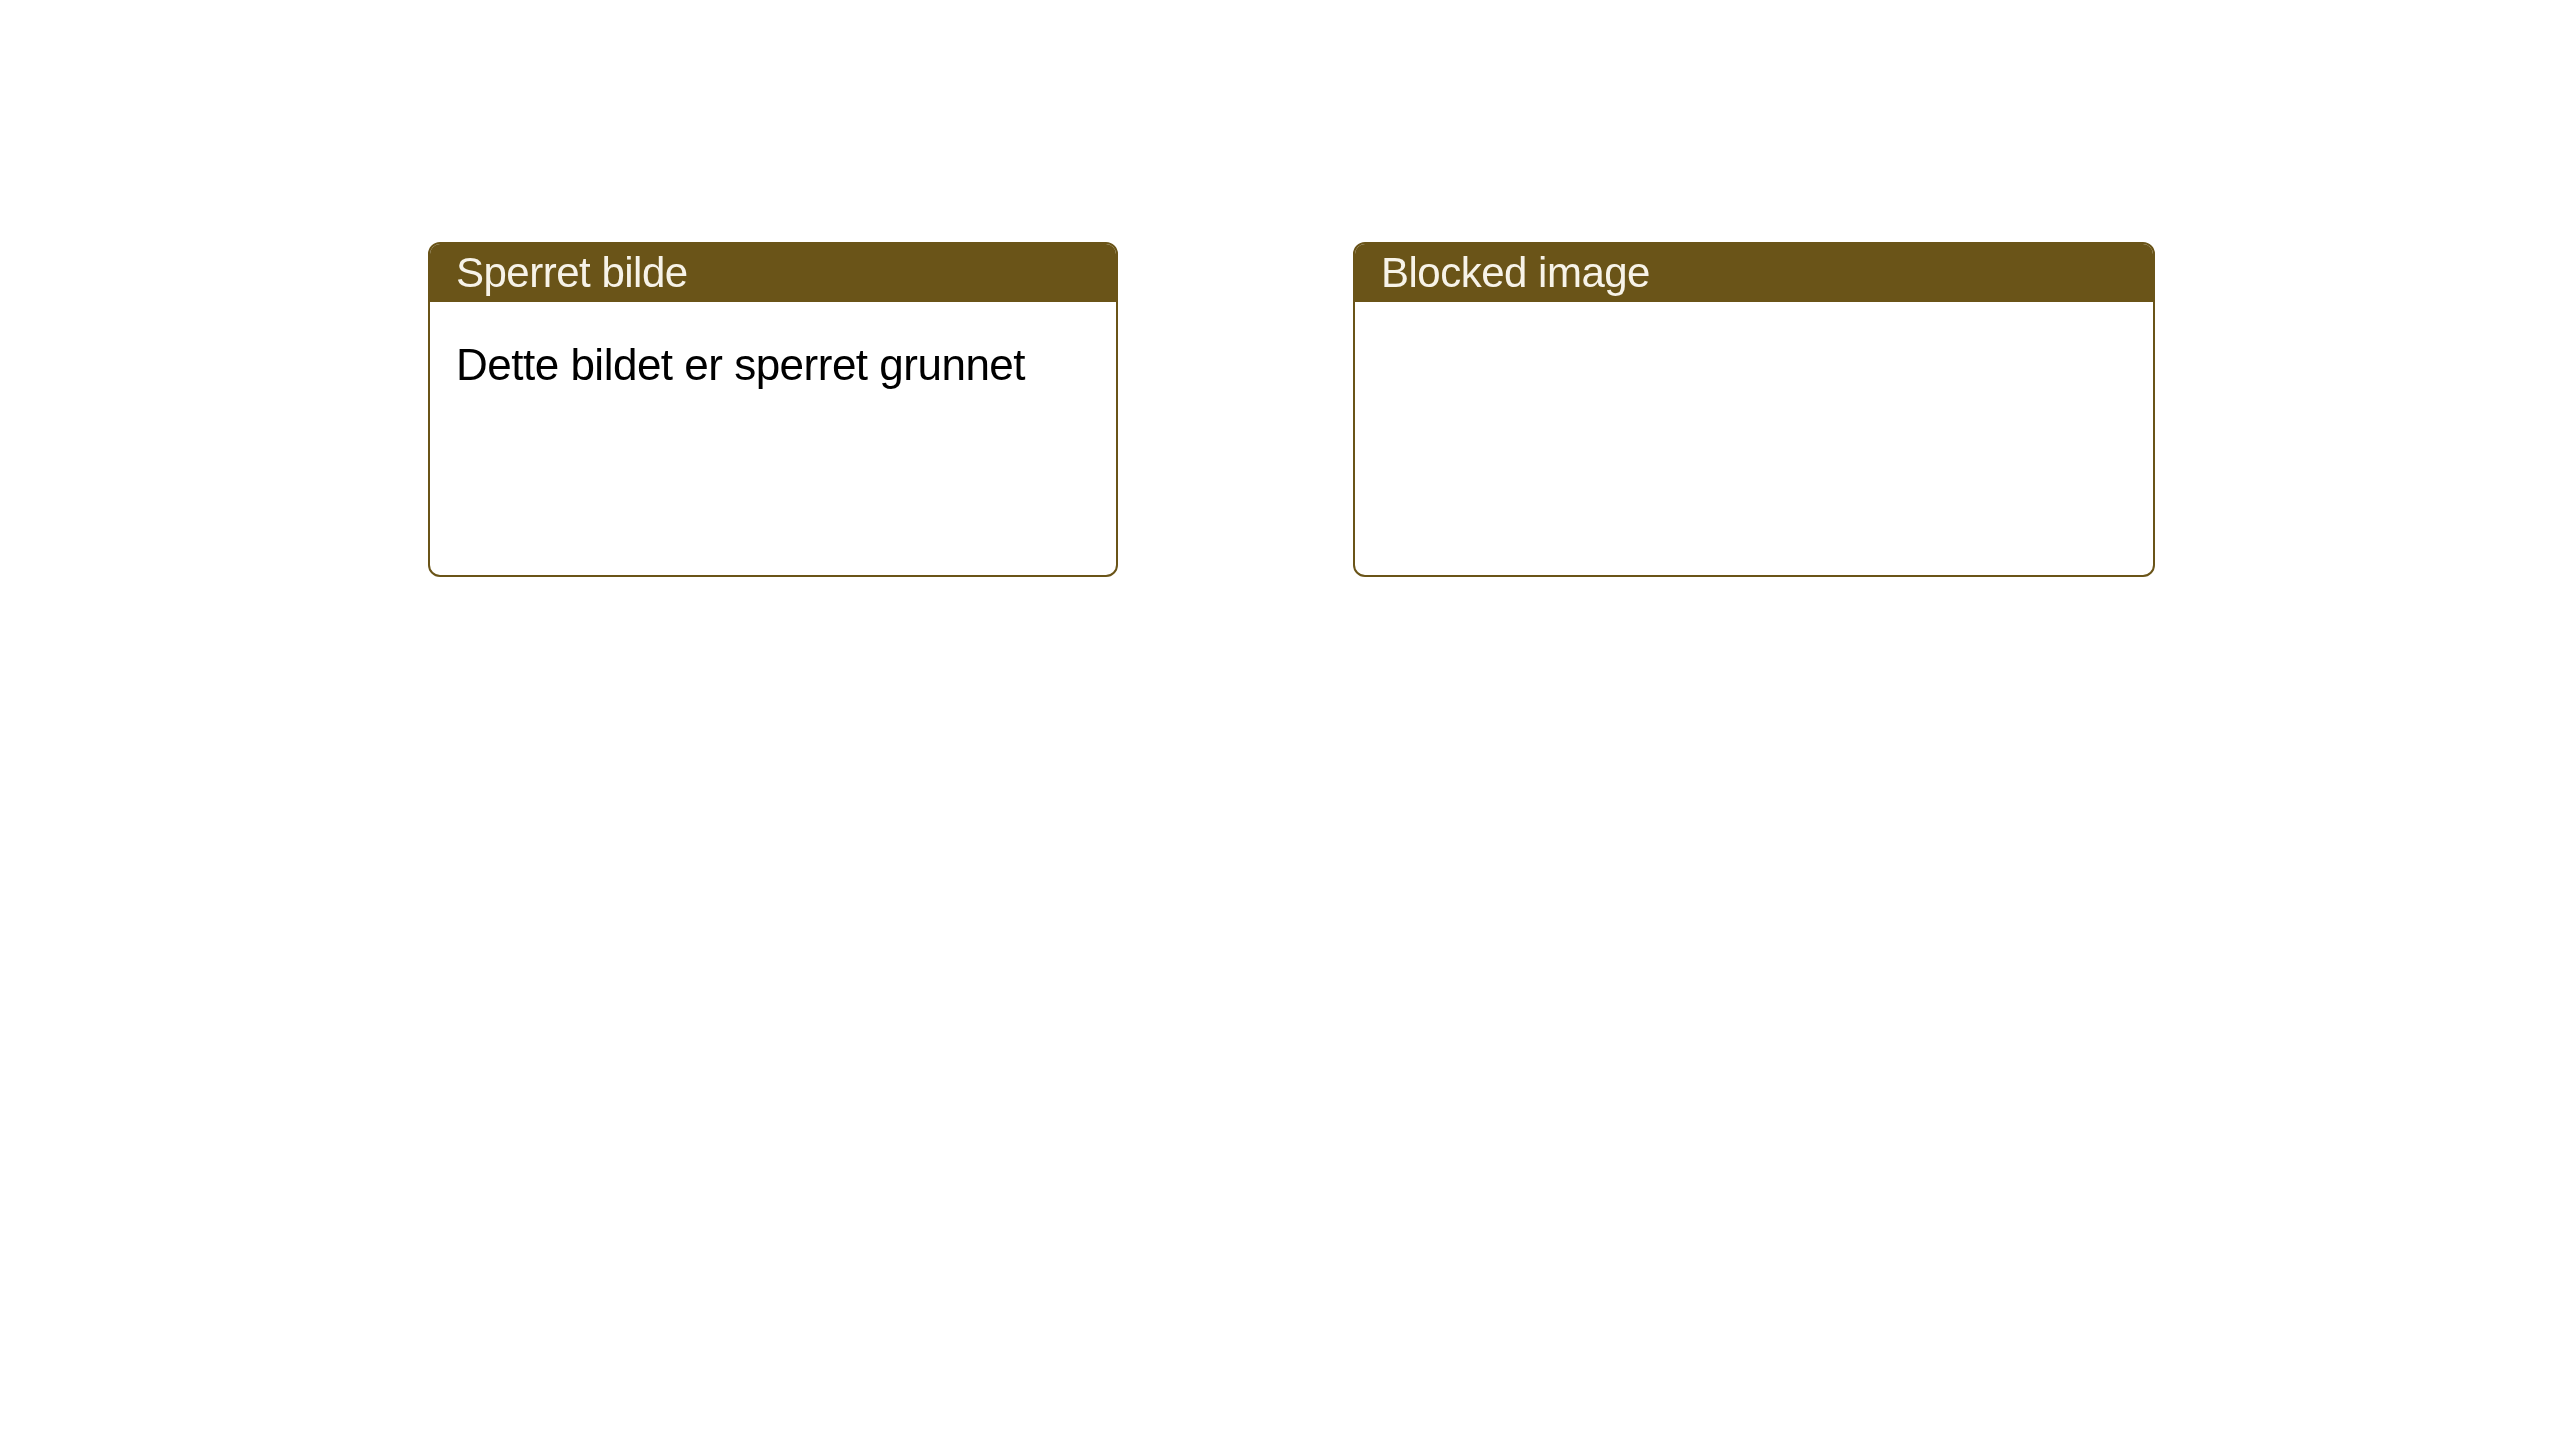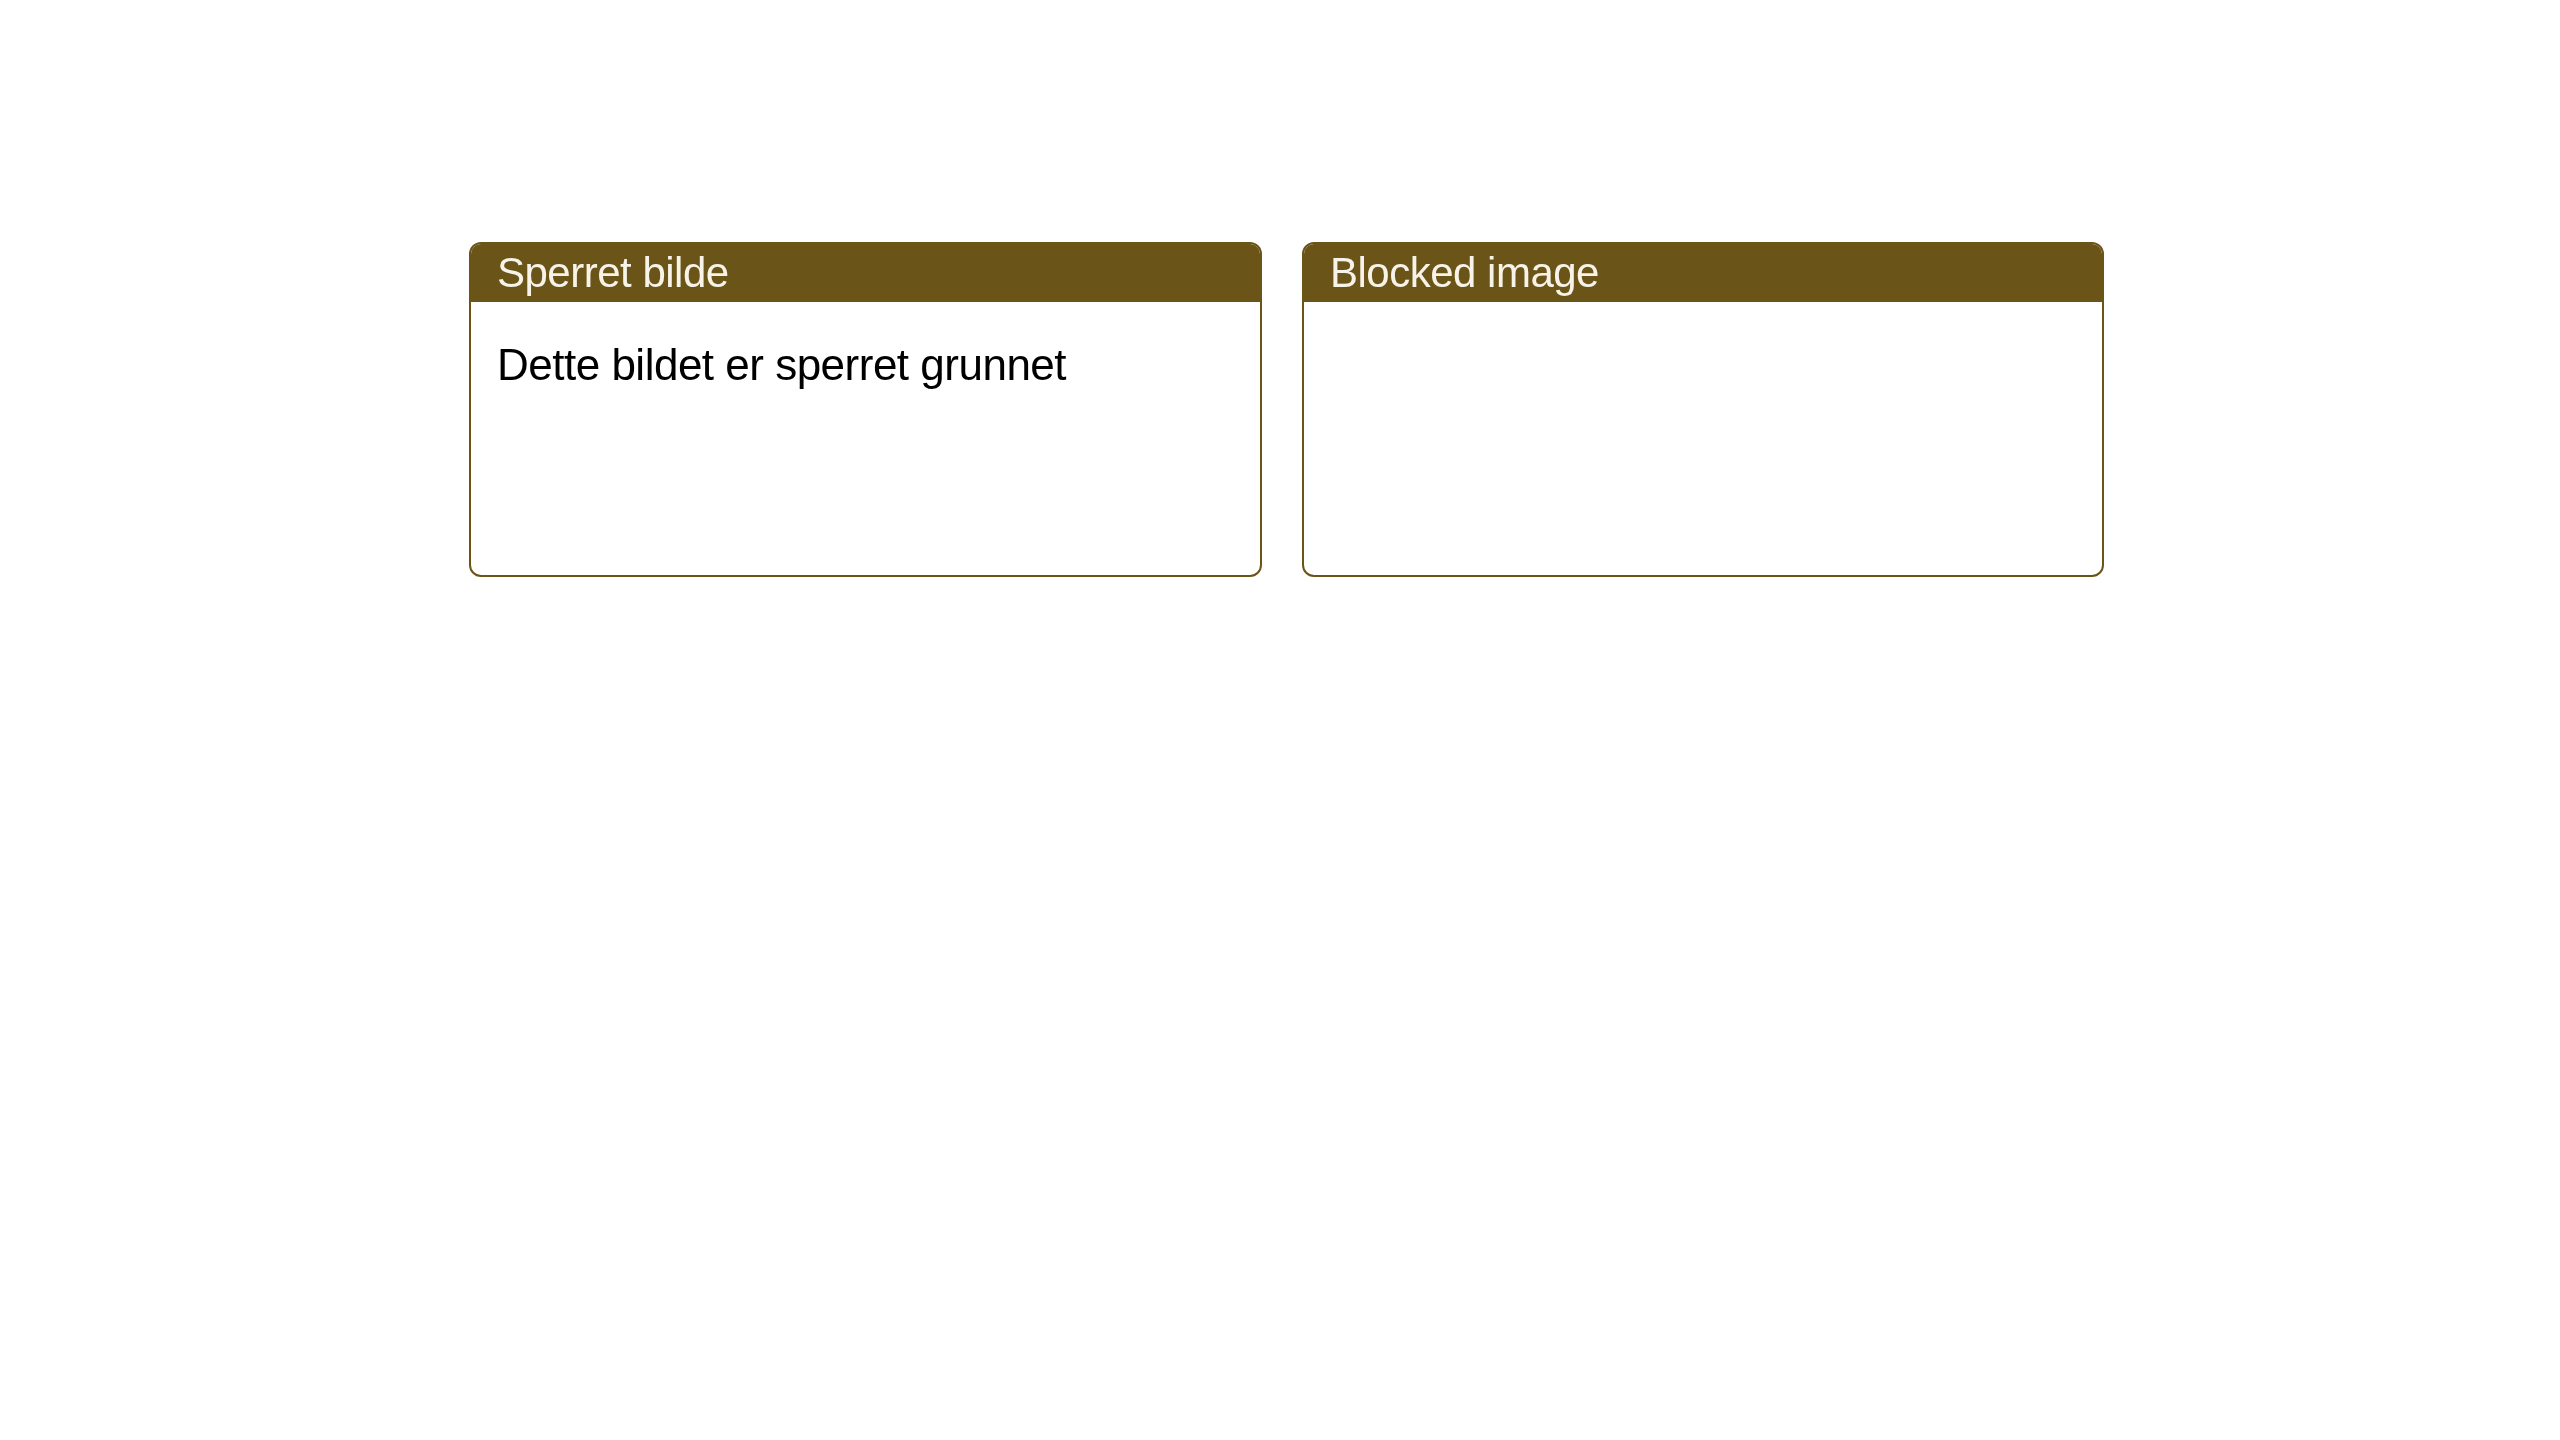--- a/index.html
+++ b/index.html
@@ -18,25 +18,25 @@
     position: absolute;
     top: 242px;
     height: 335px;
     box-sizing: border-box;
     background: var(--card-background, #FFFFFF);
     border: 2px solid var(--accent-brown, #6A5418);
     border-radius: 12px;
     overflow: hidden;
   }
   .card-no {
-    left: 469px;
-    width: 793px;
+    left: 428px;
+    width: 690px;
   }
   .card-en {
-    left: 1302px;
+    left: 1353px;
     width: 802px;
   }
   .notice-card .card-header {
     height: 58px; 
     background: var(--accent-brown, #6A5418);
     display: flex;
     align-items: center;
     padding: 0 26px;
   }
   .card-title {

